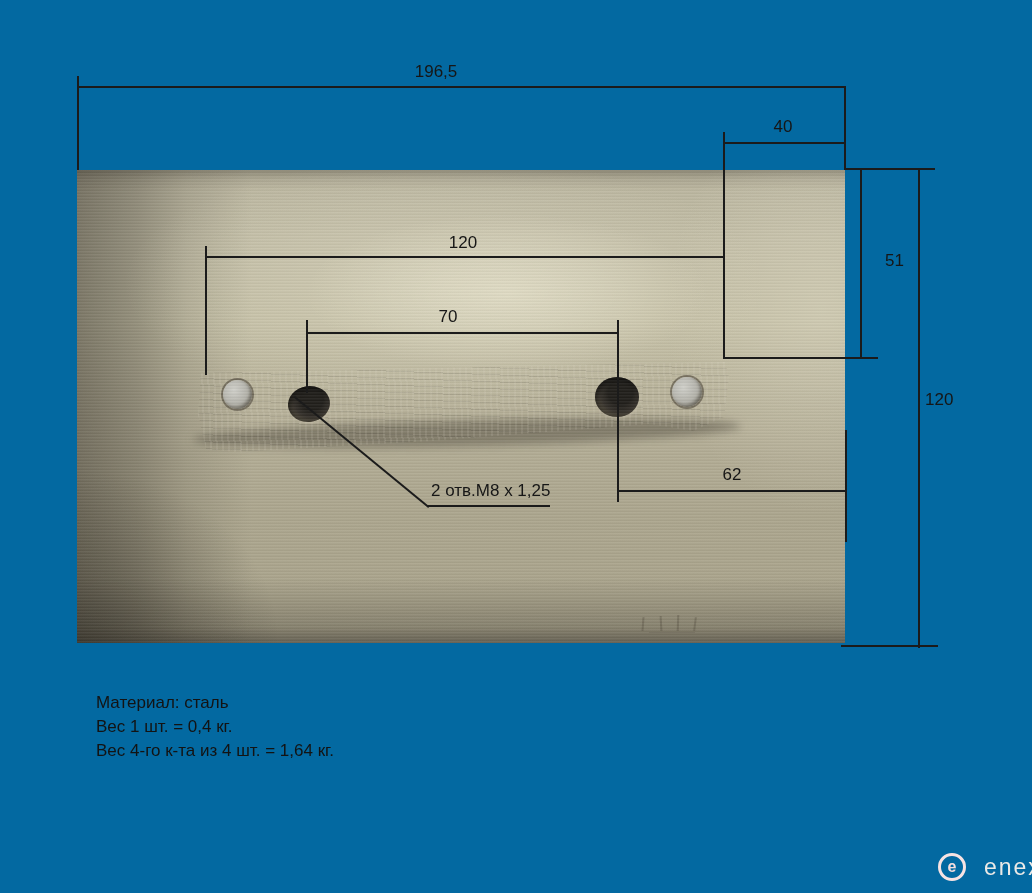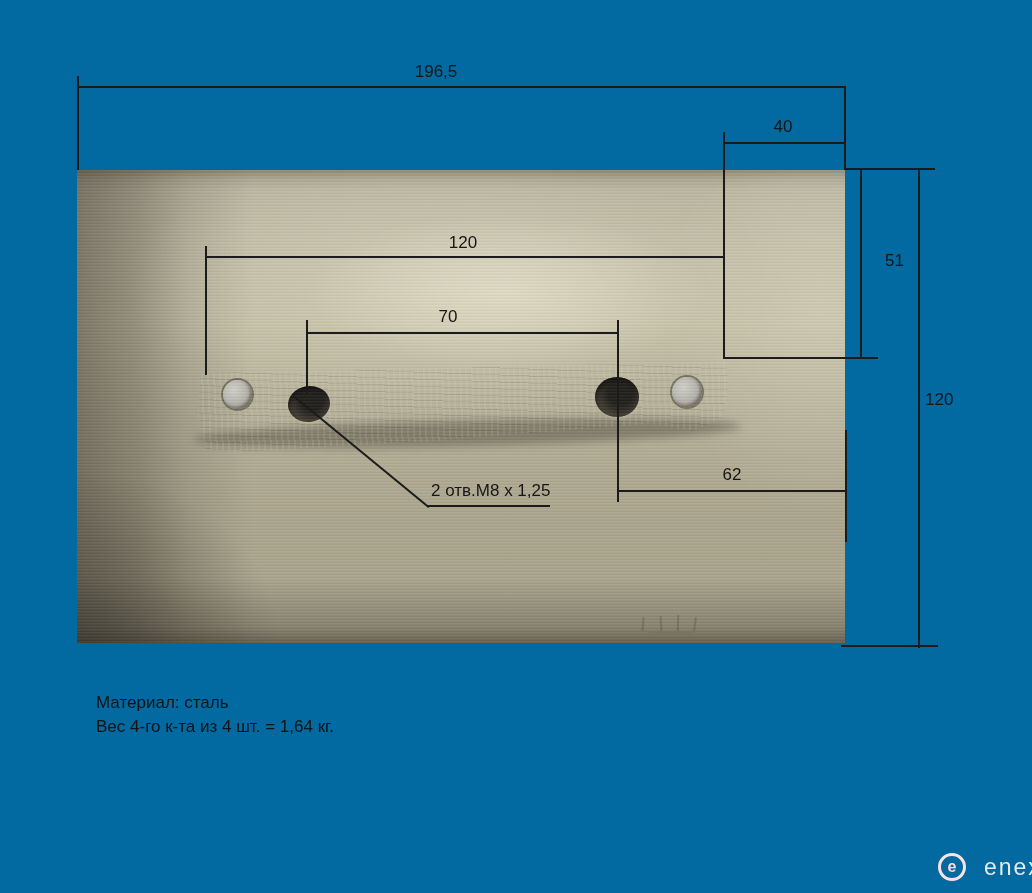--- a/index.html
+++ b/index.html
@@ -126,20 +126,21 @@
   <div class="dim-label" style="left:763px;top:117px;width:40px;">40</div>
   <div class="dim-label" style="left:870px;top:251px;width:34px;text-align:right;">51</div>
   <div class="dim-label" style="left:925px;top:390px;width:44px;text-align:left;">120</div>
   <div class="dim-label" style="left:441px;top:233px;width:44px;">120</div>
   <div class="dim-label" style="left:428px;top:307px;width:40px;">70</div>
   <div class="dim-label" style="left:712px;top:465px;width:40px;">62</div>
   <div class="dim-label" style="left:431px;top:481px;text-align:left;">2 отв.М8 х 1,25</div>
 
   <div class="notes">
     <span>Материал: сталь</span>
+    <span>Вес 1 шт. = 0,4 кг.</span>
     <span>Вес 4-го к-та из 4 шт. = 1,64 кг.</span>
   </div>
 
   <div class="watermark">
     <div class="wm-ring">
       <span>e</span>
     </div>
     <span class="wm-text">enex</span>
   </div>
 

